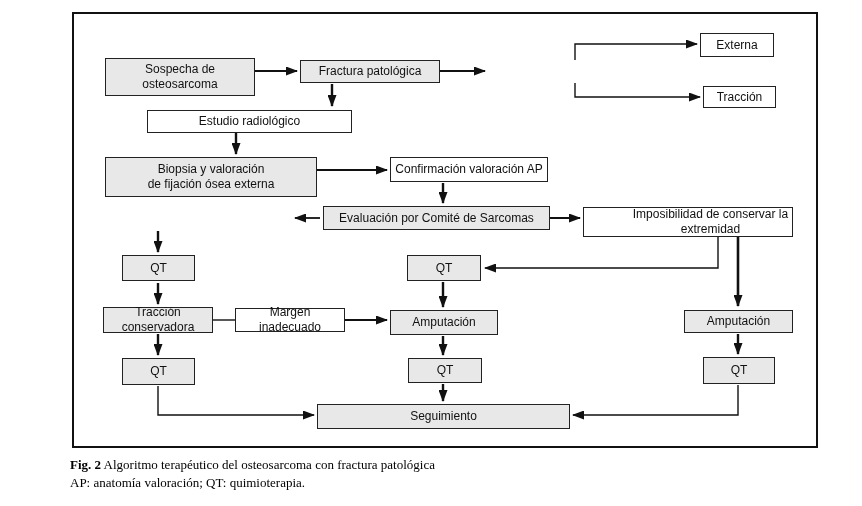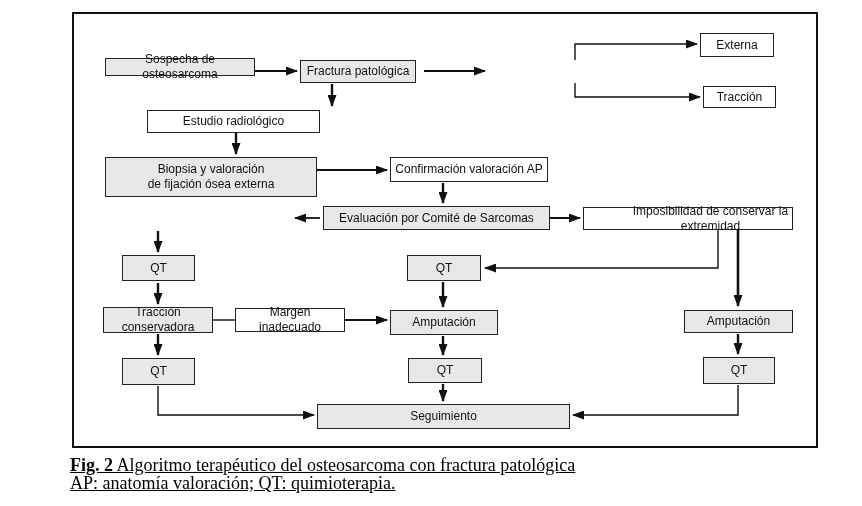--- a/index.html
+++ b/index.html
@@ -15,44 +15,44 @@
   .node{
     position:absolute;box-sizing:border-box;
     border:1.4px solid #222;
     display:flex;align-items:center;justify-content:center;
     text-align:center;font-size:12px;line-height:1.25;color:#111;
     white-space:pre-line;padding:1px 2px;
   }
   .node.gray{background:var(--box-gray,#e8e8e8);}
   .node.white{background:var(--box-white,#ffffff);}
   
-  .n-sospecha{left:105px;top:58px;width:150px;height:18px;}
-  .n-fractura{left:300px;top:60px;width:116px;height:23px;}
+  .n-sospecha{left:105px;top:58px;width:150px;height:38px;}
+  .n-fractura{left:300px;top:60px;width:140px;height:23px;}
   .n-inmovilizacion{left:488px;top:60px;width:172px;height:23px;}
   .n-externa{left:700px;top:33px;width:74px;height:24px;}
   .n-traccion{left:703px;top:86px;width:73px;height:22px;}
-  .n-estudio{left:147px;top:110px;width:173px;height:23px;}
+  .n-estudio{left:147px;top:110px;width:205px;height:23px;}
   .n-biopsia{left:105px;top:157px;width:212px;height:40px;}
   .n-confirmacion{left:390px;top:157px;width:158px;height:25px;}
   .n-evaluacion{left:300px;top:206px;width:227px;height:24px;margin-left:23px;}
   .n-posibilidad{left:102px;top:207px;width:189px;height:23px;}
-  .n-imposibilidad{left:583px;top:207px;width:210px;height:23px;padding-left:47px;}
+  .n-imposibilidad{left:583px;top:207px;width:210px;height:30px;padding-left:47px;}
   .n-qt-left-1{left:122px;top:255px;width:73px;height:26px;}
   .n-qt-center-1{left:407px;top:255px;width:74px;height:26px;}
   .n-cirugia{left:103px;top:307px;width:110px;height:26px;}
   .n-margen{left:235px;top:308px;width:110px;height:24px;}
   .n-amputacion-center{left:390px;top:310px;width:108px;height:25px;}
   .n-amputacion-right{left:684px;top:310px;width:109px;height:23px;}
   .n-qt-left-2{left:122px;top:358px;width:73px;height:27px;}
   .n-qt-center-2{left:408px;top:358px;width:74px;height:25px;}
   .n-qt-right{left:703px;top:357px;width:72px;height:27px;}
   .n-seguimiento{left:317px;top:404px;width:253px;height:25px;}
   .caption{
     position:absolute;left:70px;top:456px;width:560px;
-    font-family:"Liberation Serif",serif;font-size:18px;line-height:18px;color:#000;text-decoration:underline;
+    font-family:"Liberation Serif",serif;font-size:13px;line-height:18px;color:#000;
   }
   .caption .figlabel{font-weight:bold;}
 </style>
 </head>
 <body>
 
 <div class="page">
 
   <div class="frame"></div>
 

